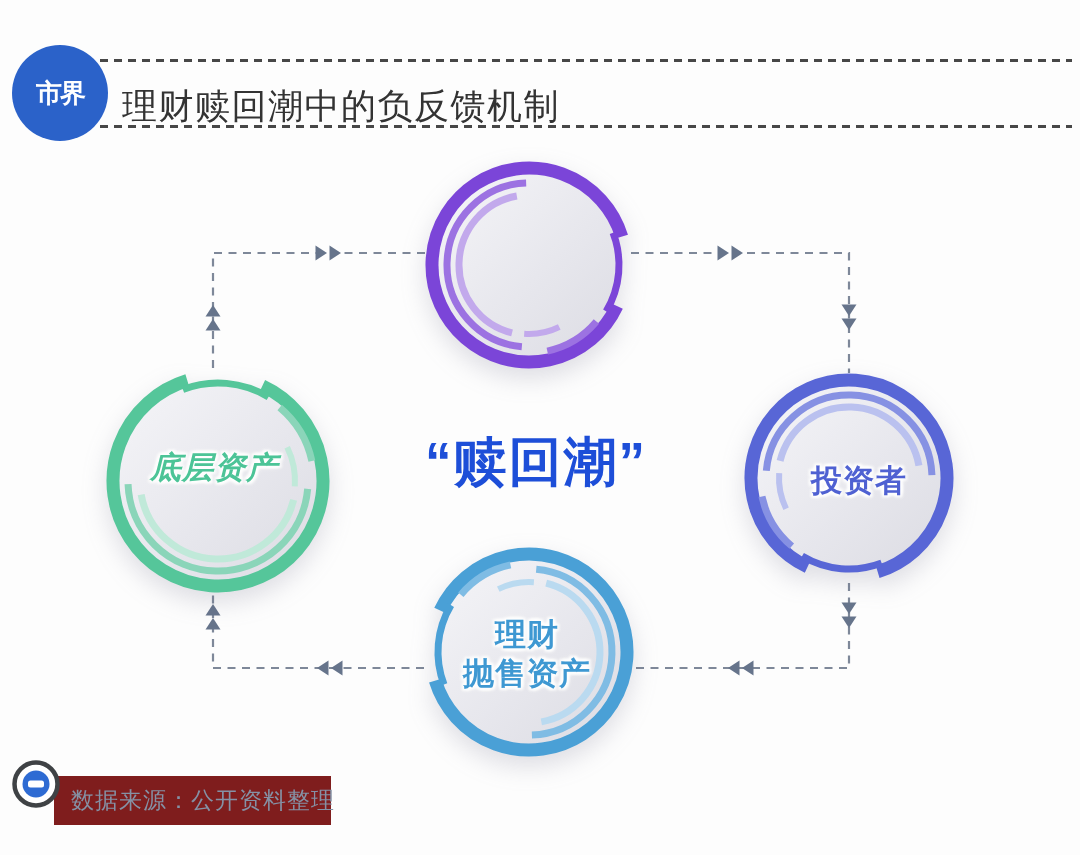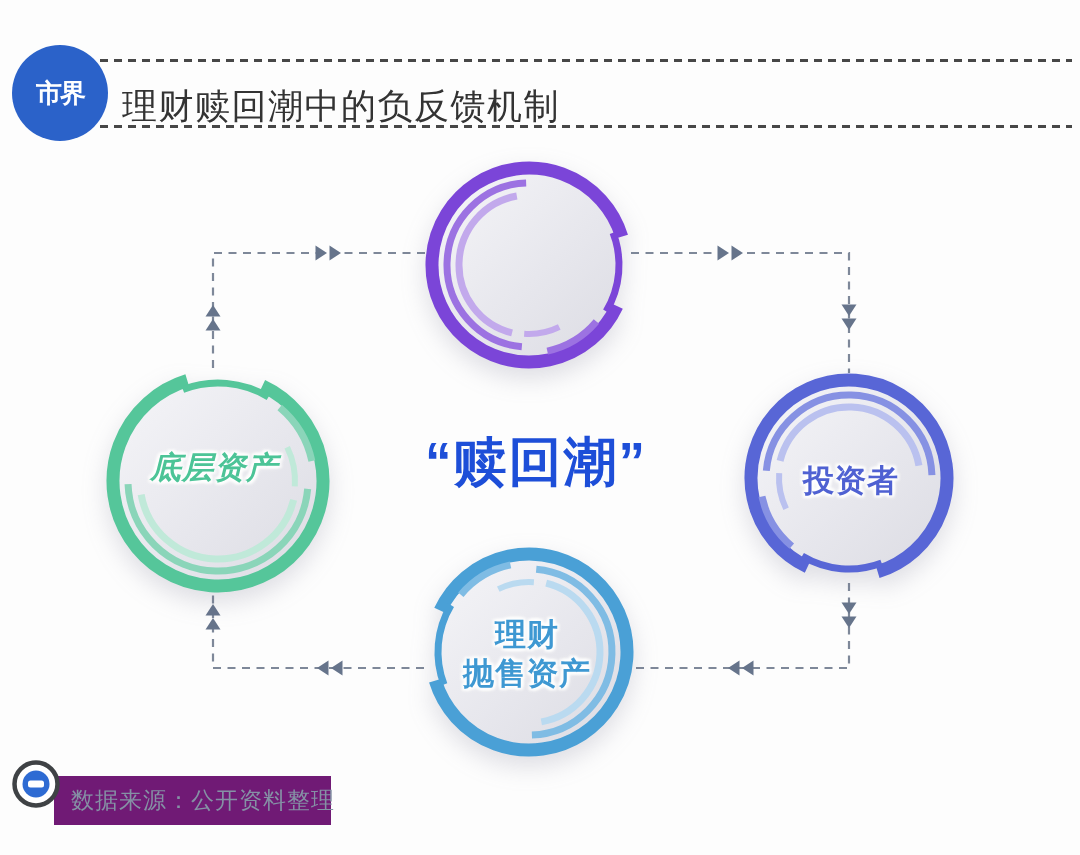--- a/index.html
+++ b/index.html
@@ -36,21 +36,21 @@
                 -2px -2px 3px #fff,2px -2px 3px #fff,-2px 2px 3px #fff;
   }
   .node-label .line{display:block;}
   .center-title{
     position:absolute;left:536px;top:463px;transform:translate(-50%,-50%);z-index:2;
     font-size:53px;font-weight:700;color:#1d4ed8;letter-spacing:2px;white-space:nowrap;
   }
   
   .source-bar{
     position:absolute;left:54px;top:776px;width:277px;height:49px;z-index:3;
-    background:#701a75;display:flex;align-items:center;
+    background:#7f1d1d;display:flex;align-items:center;
   }
   .source-text{padding-left:17px;font-size:23px;color:#8591a5;letter-spacing:1px;white-space:nowrap;}
   .source-icon{position:absolute;left:10px;top:758px;z-index:4;}
 </style>
 </head>
 <body>
 
 <div class="canvas">
 
   <div class="dash-h dash-top"></div>
@@ -117,21 +117,21 @@
           <circle cx="0" cy="0" r="92" fill="url(#discGrad1)"></circle>
           <g transform="rotate(90)">
             <path d="M 88.82 41.42 A 98 98 0 1 1 93.72 -28.65" fill="none" stroke="#5866d6" stroke-width="13" stroke-linecap="butt"></path>
             <path d="M 84.96 -32.61 A 91 91 0 0 1 78.00 46.87" fill="none" stroke="#5866d6" stroke-width="7" stroke-linecap="butt"></path>
             <path d="M -7.23 82.68 A 83 83 0 0 1 -2.90 -82.95" fill="none" stroke="#8691e3" stroke-width="7" stroke-linecap="butt"></path>
             <path d="M 68.18 57.21 A 89 89 0 0 1 18.50 87.06" fill="none" stroke="#8691e3" stroke-width="7" stroke-linecap="butt"></path>
             <path d="M -17.18 68.89 A 71 71 0 0 1 -12.33 -69.92" fill="none" stroke="#bac1ef" stroke-width="7" stroke-linecap="butt"></path>
             <path d="M 30.69 62.92 A 70 70 0 0 1 -4.88 69.83" fill="none" stroke="#bac1ef" stroke-width="6" stroke-linecap="butt"></path>
           </g>
         </svg>
-      <div class="node-label" style="color: rgb(79, 97, 210); transform: translate(calc(-50% + 2px), calc(-50% + 2px));">
+      <div class="node-label" style="color: rgb(79, 97, 210); transform: translate(calc(-50% + 2px), calc(-50% + 2px)); margin-left: 8px;">
         <span class="line">投资者</span>
       </div>
     </div>
 
     <div class="node" style="left: 414px; top: 537px; width: 230px; height: 230px;">
       <svg class="node-rings" width="230" height="230" viewBox="-115 -115 230 230">
           <defs>
             <linearGradient id="discGrad2" x1="0" y1="0" x2="1" y2="1">
               <stop offset="0%" stop-color="#f5f5f8"></stop>
               <stop offset="55%" stop-color="#e7e7ed"></stop>

